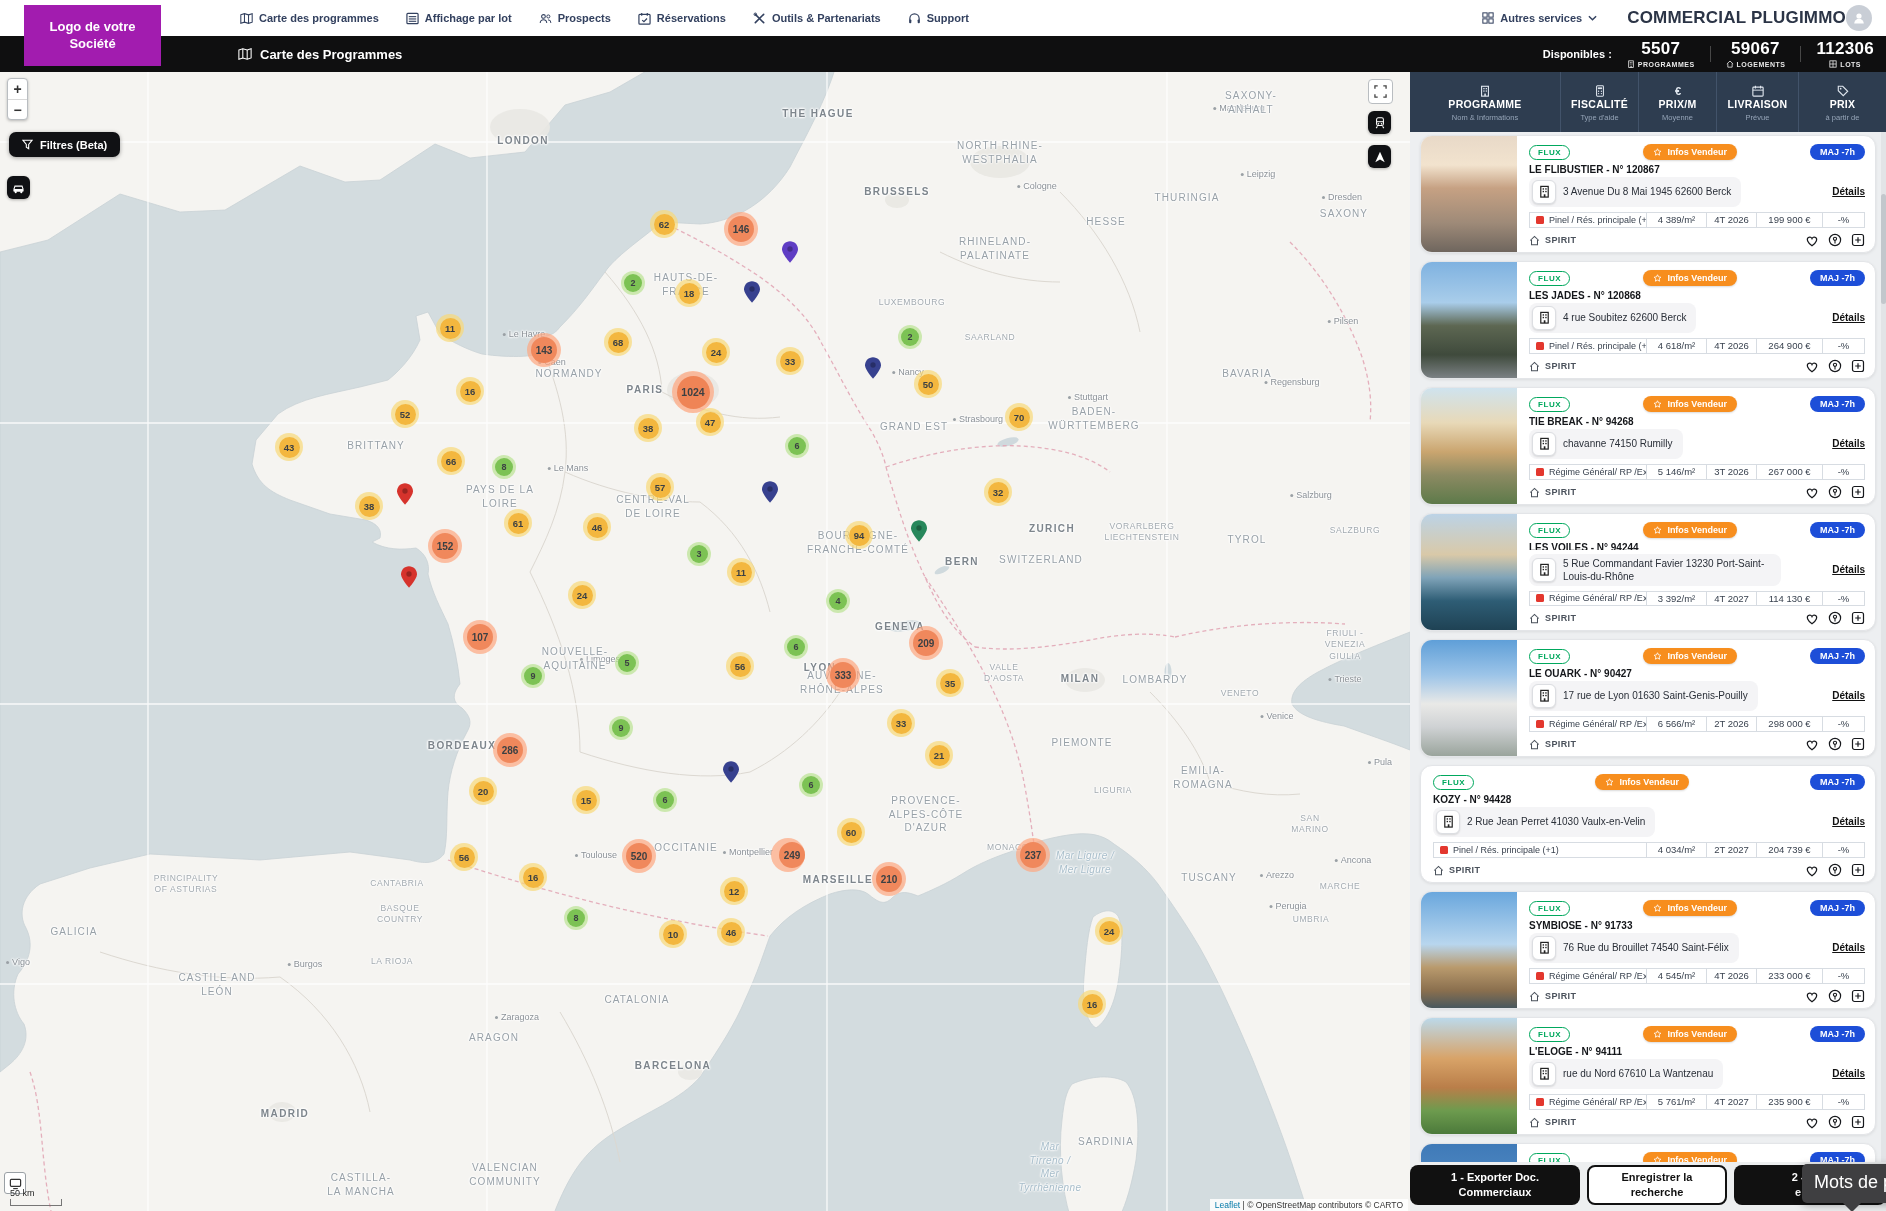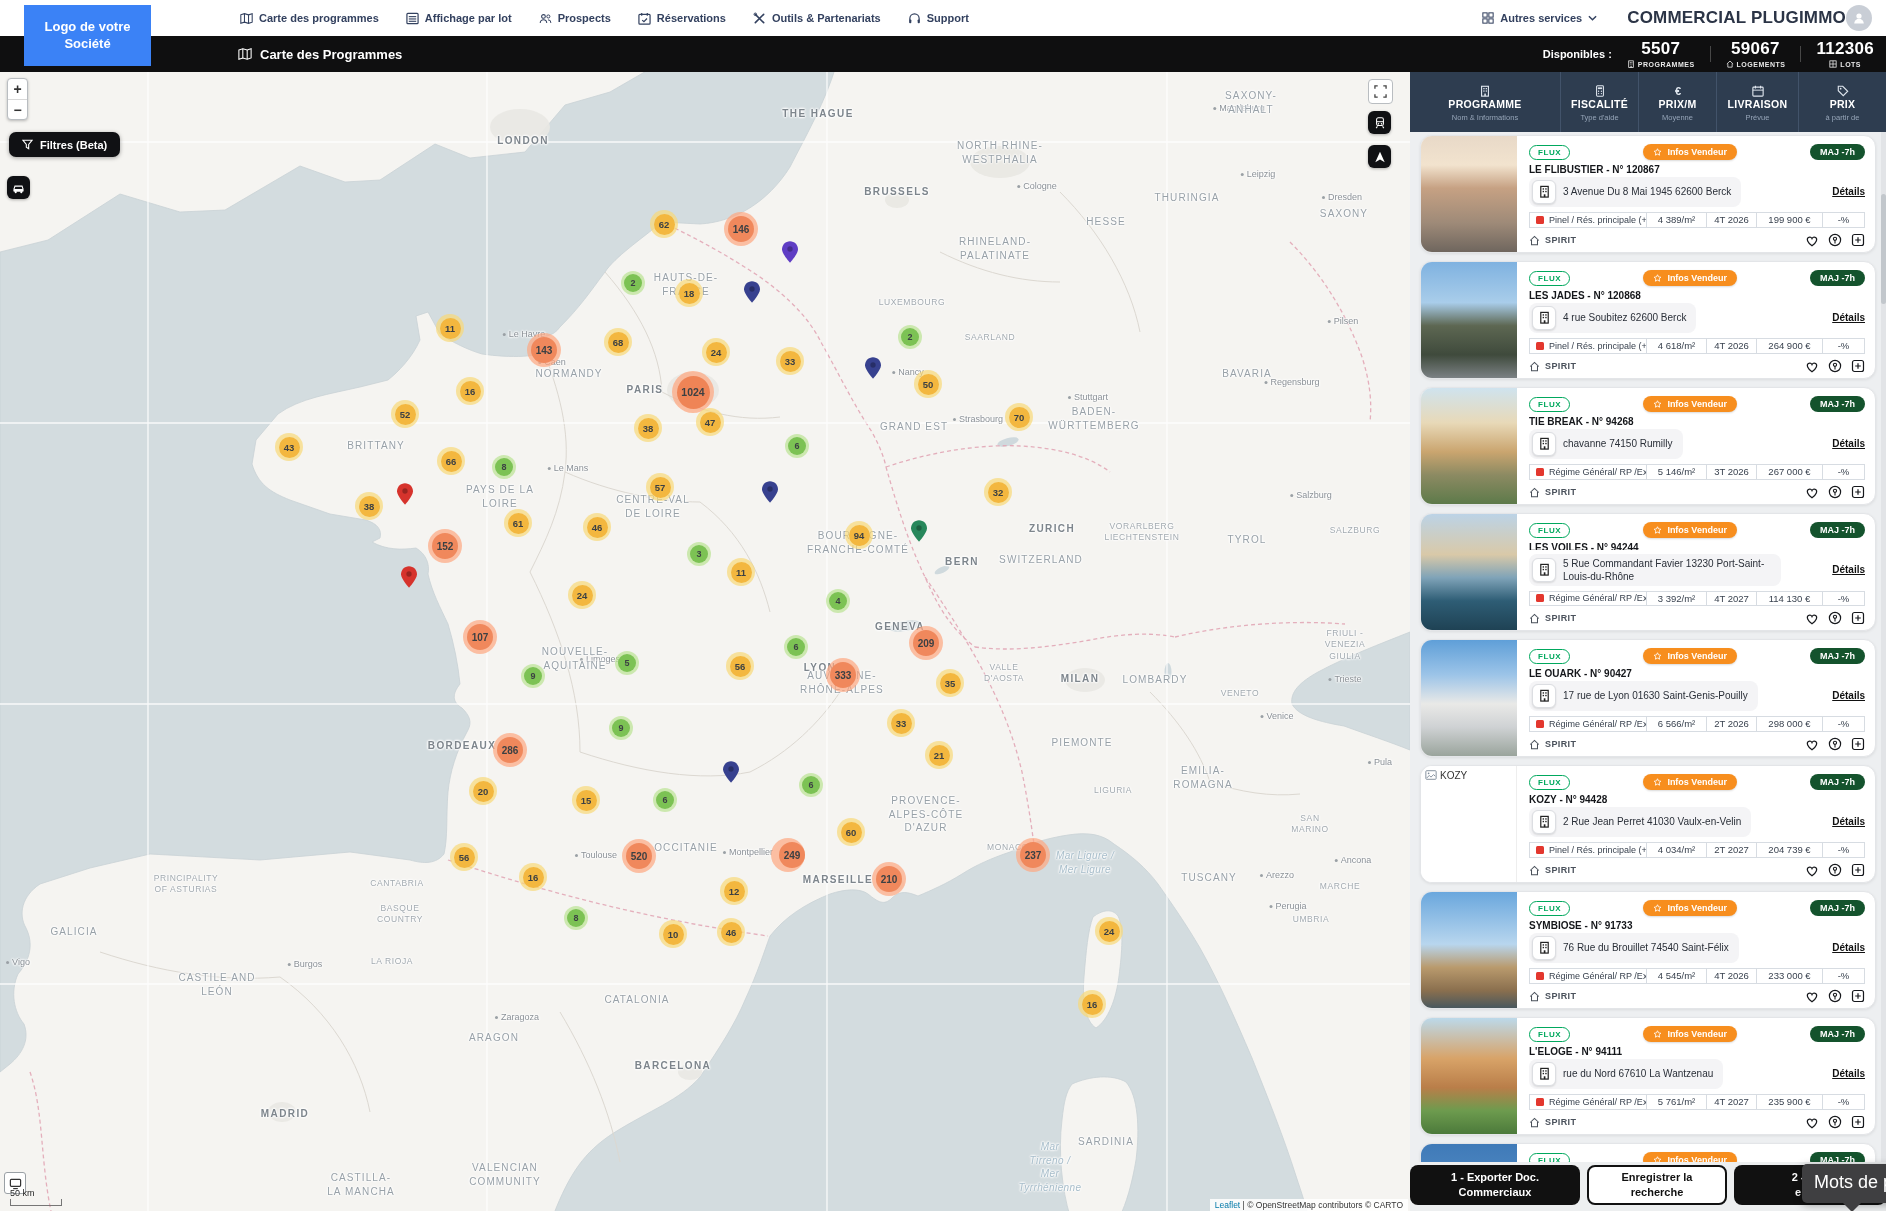--- a/index.html
+++ b/index.html
@@ -3,21 +3,21 @@
 <meta charset="utf-8">
 <style>
   html,body{margin:0;padding:0;background:#fff;}
   *{box-sizing:border-box;}
   .screen{position:relative;width:1886px;height:1211px;overflow:hidden;font-family:"Liberation Sans",sans-serif;background:#fff;}
   .ic{display:inline-flex;flex:none;}
   .ic svg{width:100%;height:100%;display:block;}
 
   
   .topnav{position:absolute;left:0;top:0;width:1886px;height:36px;background:#fff;z-index:40;}
-  .logo{position:absolute;left:24px;top:5px;width:127px;height:61px;background:#3b82f6;z-index:60;color:#fff;
+  .logo{position:absolute;left:24px;top:5px;width:137px;height:61px;background:#a21caf;z-index:60;color:#fff;
         font-size:13px;font-weight:700;display:flex;align-items:center;justify-content:center;text-align:center;
         line-height:1.3;padding:0 10px;}
   .menu{position:absolute;left:240px;top:0;height:36px;display:flex;gap:27px;align-items:center;}
   .menu-item{display:flex;gap:6px;align-items:center;color:#33415f;font-size:11px;font-weight:700;cursor:pointer;white-space:nowrap;}
   .menu-item .ic{color:#33415f;}
   .nav-right{position:absolute;right:14px;top:0;height:36px;display:flex;gap:30px;align-items:center;}
   .autres{color:#33415f;font-size:11px;font-weight:700;display:flex;gap:6px;align-items:center;}
   .user{color:#2b3446;font-size:17px;font-weight:800;display:flex;gap:0;align-items:center;letter-spacing:.2px;}
   .avatar{width:26px;height:26px;border-radius:50%;background:#c9ced6;color:#fff;display:flex;align-items:center;justify-content:center;}
 
@@ -81,21 +81,21 @@
   .cards{position:absolute;left:0;top:60px;width:476px;height:1030px;overflow:hidden;padding:3px 10px 0 10px;display:flex;flex-direction:column;gap:8px;}
   .card{height:118px;flex:none;background:#fff;border:1px solid #e3e5e8;border-radius:12px;display:flex;box-shadow:0 1px 3px rgba(0,0,0,.08);cursor:pointer;}
   .thumb{width:96px;flex:none;border-radius:11px 0 0 11px;position:relative;overflow:hidden;}
   .thumb.t6{background:#fff;border-right:1px solid #eee;}
   .thumb .broken{position:absolute;left:4px;top:3px;display:flex;gap:3px;align-items:center;font-size:10px;color:#333;}
   .thumb .broken .ic{color:#7f8c9a;}
   .cbody{flex:1;min-width:0;padding:8px 10px 5px 12px;display:flex;flex-direction:column;}
   .badges{display:flex;align-items:center;}
   .b-flux{border:1.5px solid #00A85D;color:#00A85D;font-size:8px;font-weight:800;border-radius:9px;padding:2px 8px;letter-spacing:.6px;background:#fff;}
   .b-infos{margin:0 auto;background:#F78E1E;color:#fff;font-size:9px;font-weight:700;padding:3px 10px;border-radius:10px;display:flex;gap:5px;align-items:center;box-shadow:0 1px 2px rgba(0,0,0,.15);}
-  .b-maj{background:#14532d;color:#fff;font-size:9px;font-weight:800;padding:3px 10px;border-radius:10px;}
+  .b-maj{background:#1d4ed8;color:#fff;font-size:9px;font-weight:800;padding:3px 10px;border-radius:10px;}
   .ctitle{font-size:10px;font-weight:800;color:#14161a;text-decoration:underline;margin:4px 0 4px;white-space:nowrap;overflow:hidden;}
   .addr-row{display:flex;align-items:center;gap:8px;}
   .addr{background:#f4f4f6;border-radius:8px;padding:3px 10px 3px 3px;display:flex;gap:7px;align-items:center;max-width:252px;}
   .addr-ico{width:24px;height:24px;flex:none;background:#fff;border:1px solid #dcdee2;border-radius:6px;display:flex;align-items:center;justify-content:center;color:#222;box-shadow:0 1px 2px rgba(0,0,0,.12);cursor:pointer;}
   .addr-t{font-size:10px;color:#2a2f38;line-height:1.3;}
   .details{margin-left:auto;font-size:10px;font-weight:800;color:#111;text-decoration:underline;flex:none;cursor:pointer;}
   .ftable{display:flex;border:1px solid #d7dce2;margin-top:5px;height:20px;align-items:stretch;background:#fff;}
   .fc{display:flex;align-items:center;justify-content:center;font-size:9.5px;color:#39424f;border-left:1px solid #d7dce2;padding:0 4px;white-space:nowrap;}
   .fc1{flex:1;justify-content:flex-start;gap:5px;border-left:none;padding-left:6px;font-size:9px;overflow:hidden;}
   .fc2{width:60px;} .fc3{width:50px;} .fc4{width:66px;} .fc5{width:42px;}
@@ -1214,32 +1214,20 @@
                   <svg viewBox="0 0 14 14">
                     <rect x="1.5" y="1.5" width="11" height="11" rx="2" fill="none" stroke="currentColor" stroke-width="1.2"></rect>
                     <path d="M7 4.2v5.6M4.2 7h5.6" stroke="currentColor" stroke-width="1.2"></path>
                   </svg>
                 </span>
               </span>
             </div>
           </div>
         </div>
         <div class="card">
-          <div class="thumb t6" style="background:#ffffff">
-            <span class="broken">
-              <span class="ic" style="width:12px;height:12px">
-                <svg viewBox="0 0 14 12">
-                  <rect x="1" y="1" width="12" height="10" rx="1" fill="none" stroke="currentColor" stroke-width="1.1"></rect>
-                  <circle cx="4.2" cy="4" r="1" fill="currentColor"></circle>
-                  <path d="M2 9.5 5 6.5l2 2 3-3 2 2" fill="none" stroke="currentColor" stroke-width="1.1"></path>
-                </svg>
-              </span>
-              <span>KOZY</span>
-            </span>
-          </div>
           <div class="cbody">
             <div class="badges">
               <span class="b-flux">FLUX</span>
               <span class="b-infos">
                 <span class="ic" style="width:9px;height:9px">
                   <svg viewBox="0 0 12 12">
                     <path d="M6 1l1.4 2.9 3.1.4-2.3 2.2.6 3.1L6 8.1 3.2 9.6l.6-3.1L1.5 4.3l3.1-.4Z" fill="none" stroke="#fff" stroke-width="1.1"></path>
                   </svg>
                 </span>
                 <span>Infos Vendeur</span>

